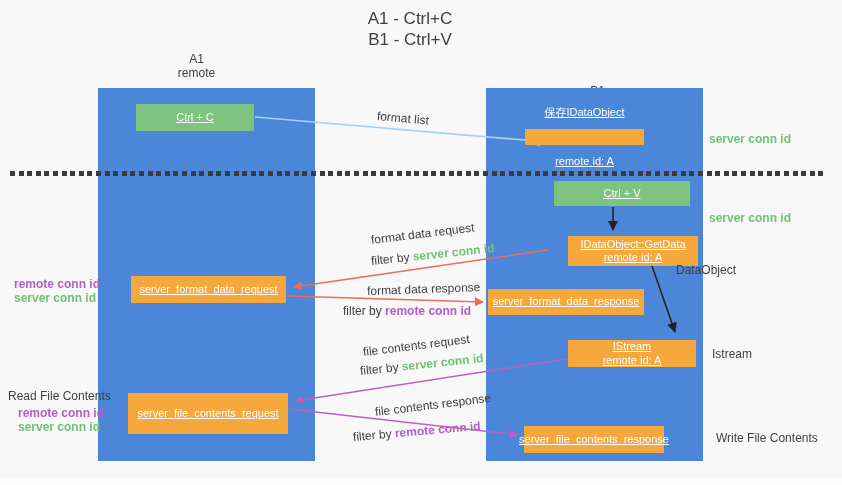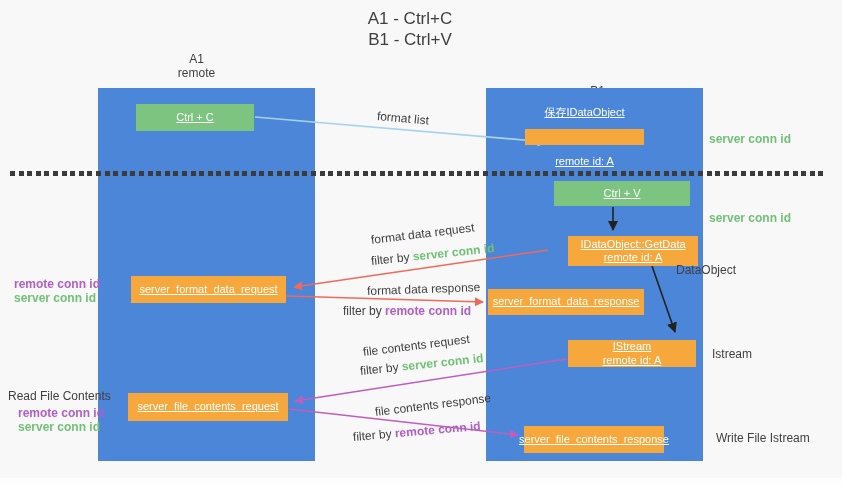--- a/index.html
+++ b/index.html
@@ -102,32 +102,32 @@
   <div class="abs node orange" style="left:488px;top:289px;width:156px;height:26px;">
     <div>server_format_data_response</div>
   </div>
   <div class="abs node orange" style="left:131px;top:276px;width:155px;height:27px;">
     <div>server_format_data_request</div>
   </div>
   <div class="abs node orange" style="left:568px;top:340px;width:128px;height:27px;">
     <div>IStream</div>
     <div>remote id: A</div>
   </div>
-  <div class="abs node orange" style="left:128px;top:393px;width:160px;height:28px;">
+  <div class="abs node orange" style="left:128px;top:393px;width:160px;height:41px;">
     <div>server_file_contents_request</div>
   </div>
   <div class="abs node orange" style="left:524px;top:426px;width:140px;height:27px;">
     <div>server_file_contents_response</div>
   </div>
 
   <div class="abs slabel t-green" style="left:709px;top:132px;">server conn id</div>
   <div class="abs slabel t-green" style="left:709px;top:211px;">server conn id</div>
   <div class="abs slabel t-dark" style="left:676px;top:245px;margin-top:18px;">DataObject</div>
   <div class="abs slabel t-dark" style="left:712px;top:347px;">Istream</div>
-  <div class="abs slabel t-dark" style="left:716px;top:431px;">Write File Istream</div>
+  <div class="abs slabel t-dark" style="left:716px;top:431px;">Write File Contents</div>
 
   <div class="abs slabel left-ids" style="left:14px;top:277px;width:82px;">
     <div class="t-purple">remote conn id</div>
     <div class="t-green">server conn id</div>
   </div>
   <div class="abs slabel t-dark" style="left:8px;top:389px;">Read File Contents</div>
   <div class="abs slabel" style="left:18px;top:406px;">
     <div class="t-purple">remote conn id</div>
     <div class="t-green">server conn id</div>
   </div>

